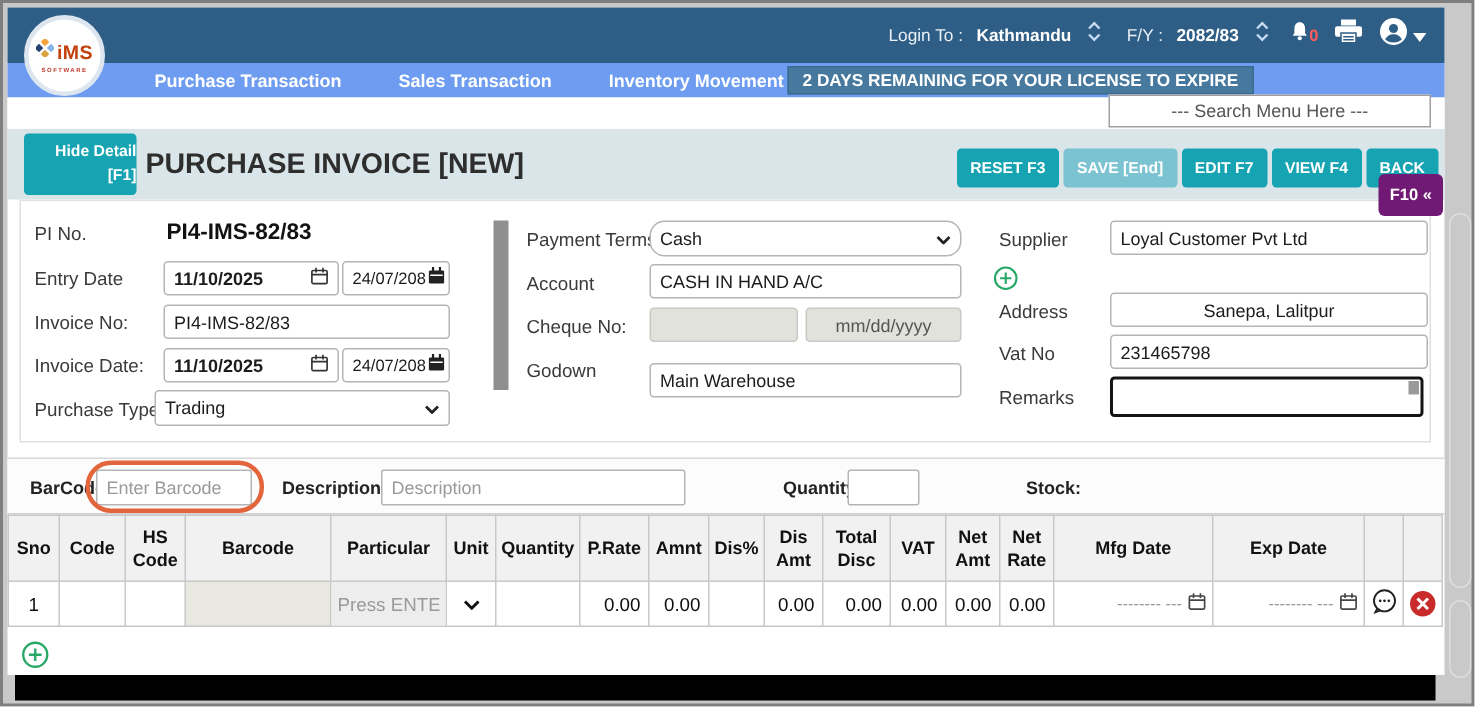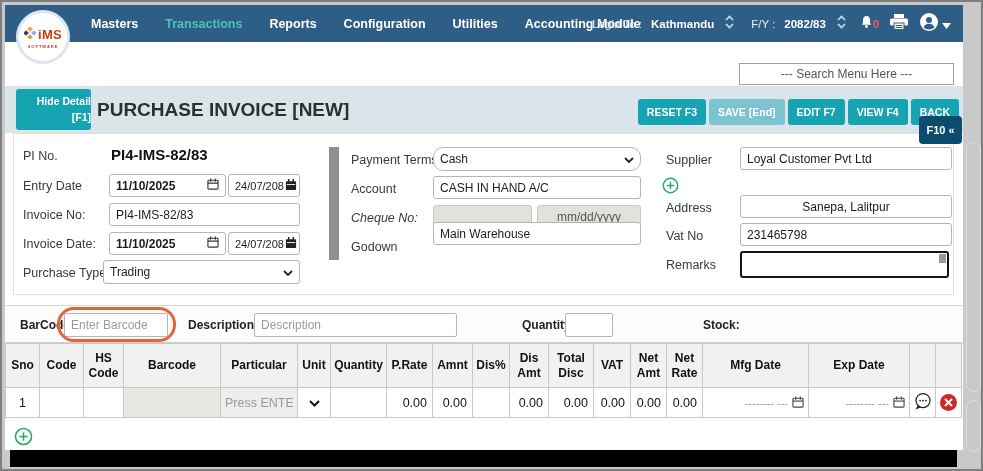--- a/index.html
+++ b/index.html
@@ -49,21 +49,21 @@
   .header-band { position:absolute; left:3px; top:84px; width:958px; height:47px; background:#d9e5e8; }
   .hide-detail { position:absolute; left:11px; top:3px; width:75px; height:41px; background:#16a3b2;
                  border-radius:3px; color:#fff; font-size:10.5px; font-weight:bold; display:flex;
                  flex-direction:column; align-items:flex-end; justify-content:center; line-height:1.45; cursor:pointer; }
   .page-title { position:absolute; left:92px; top:0; height:47px; display:flex; align-items:center;
                 font-size:19px; font-weight:bold; color:#2e2e2e; }
   .hdr-buttons { position:absolute; right:4px; top:13px; display:flex; gap:3px; }
   .btn { height:26px; padding:0 9px; background:#16a3b2; border-radius:3px; color:#ffffff;
          font-size:10.5px; font-weight:bold; display:flex; align-items:center; cursor:pointer; white-space:nowrap; }
   .btn.muted { background:#7cc3d2; }
-  .f10-btn { position:absolute; left:917px; top:114px; width:43px; height:28px; background:#0c4a6e;
+  .f10-btn { position:absolute; left:917px; top:114px; width:43px; height:28px; background:#701a75;
              border-radius:4px; color:#ffffff; font-size:11px; font-weight:bold; display:flex;
              align-items:center; justify-content:center; z-index:4; cursor:pointer; }
 
   
   .form-panel { position:absolute; left:11px; top:131px; width:941px; height:162px; background:#ffffff;
                 border:1px solid #dfdfdf; }
   .flabel { position:absolute; font-size:12.5px; color:#3a3a3a; white-space:nowrap; }
   .ibox { position:absolute; height:23px; background:#fff; border:1px solid #b5b5b5; border-radius:3px;
           display:flex; align-items:center; padding:0 6px; font-size:12px; color:#1c1c1c; overflow:hidden; }
   .ibox.bold { font-weight:bold; }
@@ -112,28 +112,20 @@
   .sh-a { top:140px; height:250px; }
   .sh-b { top:398px; height:52px; }
 </style>
 </head>
 <body>
 
 <div class="window">
   <div class="app-bg"></div>
 
   <div class="topnav">
-    <div class="topnav-items">
-      <span class="topnav-item">Masters</span>
-      <span class="topnav-item active">Transactions</span>
-      <span class="topnav-item">Reports</span>
-      <span class="topnav-item">Configuration</span>
-      <span class="topnav-item">Utilities</span>
-      <span class="topnav-item">Accounting Module</span>
-    </div>
     <div class="topnav-right">
       <span class="tn-label">Login To :</span>
       <span class="tn-value">Kathmandu</span>
       <span class="chev-stack">
         <svg width="9" height="16" viewBox="0 0 9 16">
             <polyline points="1,6 4.5,2.5 8,6" fill="none" stroke="#c7dbf2" stroke-width="1.6"></polyline>
             <polyline points="1,10 4.5,13.5 8,10" fill="none" stroke="#c7dbf2" stroke-width="1.6"></polyline>
           </svg>
       </span>
       <span class="tn-label" style="margin-left:8px">F/Y :</span>
@@ -189,20 +181,28 @@
             <rect x="0" y="4" width="4" height="4" transform="rotate(45 2 6)" fill="#28406e"></rect>
             <rect x="8" y="4" width="4" height="4" transform="rotate(45 10 6)" fill="#88b4e8"></rect>
             <rect x="4" y="8" width="4" height="4" transform="rotate(45 6 10)" fill="#d9a03c"></rect>
           </svg>
       </span>
       <span class="logo-text">iMS</span>
     </div>
     <div class="logo-sub">SOFTWARE</div>
   </div>
 
+  <div class="subnav">
+    <div class="subnav-items">
+      <span class="subnav-item">Purchase Transaction</span>
+      <span class="subnav-item">Sales Transaction</span>
+      <span class="subnav-item">Inventory Movement</span>
+    </div>
+    <div class="license-box">2 DAYS REMAINING FOR YOUR LICENSE TO EXPIRE</div>
+  </div>
 
   <div class="search-strip"></div>
   <input class="search-box" placeholder="--- Search Menu Here ---" style="">
 
   <div class="header-band">
     <div class="hide-detail">
       <span>Hide Detail</span>
       <span>[F1]</span>
     </div>
     <div class="page-title">PURCHASE INVOICE [NEW]</div>
@@ -286,28 +286,28 @@
       <span><svg width="10" height="6" viewBox="0 0 10 6">
             <polyline points="1,1 5,5 9,1" fill="none" stroke="#222" stroke-width="1.8"></polyline>
           </svg></span>
     </div>
 
     <span class="flabel" style="left:337px; top:48px;">Account</span>
     <div class="ibox" style="left:419px; top:42px; width:208px;">
       <span>CASH IN HAND A/C</span>
     </div>
 
-    <span class="flabel" style="left:337px; top:77px;font-style:italic;">Cheque No:</span>
+    <span class="flabel" style="left:337px; top:77px;">Cheque No:</span>
     <div class="ibox disabled" style="left:419px; top:71px; width:99px;"></div>
     <div class="ibox disabled" style="left:523px; top:71px; width:104px; justify-content:center;">
       <span>mm/dd/yyyy</span>
     </div>
 
     <span class="flabel" style="left:337px; top:106px;">Godown</span>
-    <div class="ibox" style="left:419px; top:88px; width:208px;">
+    <div class="ibox" style="left:419px; top:108px; width:208px;">
       <span>Main Warehouse</span>
     </div>
 
     <span class="flabel" style="left:652px; top:19px;">Supplier</span>
     <div class="ibox" style="left:726px; top:13px; width:212px;">
       <span>Loyal Customer Pvt Ltd</span>
     </div>
 
     <span class="add-supplier-btn">
       <span><svg width="17" height="17" viewBox="0 0 18 18">
@@ -337,21 +337,21 @@
     <span class="blabel" style="left:15px;">BarCode</span>
     <input class="binput" style="left: 59px; width: 104px;" placeholder="Enter Barcode">
     <div class="orange-ring"></div>
 
     <span class="blabel" style="left:183px;">Description:</span>
     <input class="binput" style="left: 249px; width: 203px;" placeholder="Description">
 
     <span class="blabel" style="left:517px;">Quantity</span>
     <input class="binput" style="left: 560px; width: 48px;">
 
-    <span class="blabel" style="left:679px;margin-left:19px;">Stock:</span>
+    <span class="blabel" style="left:679px;">Stock:</span>
   </div>
 
   <table class="item-table">
     <colgroup>
       <col style="width:34px">
         <col style="width:44px">
         <col style="width:40px">
         <col style="width:97px">
       <col style="width:77px">
         <col style="width:33px">

